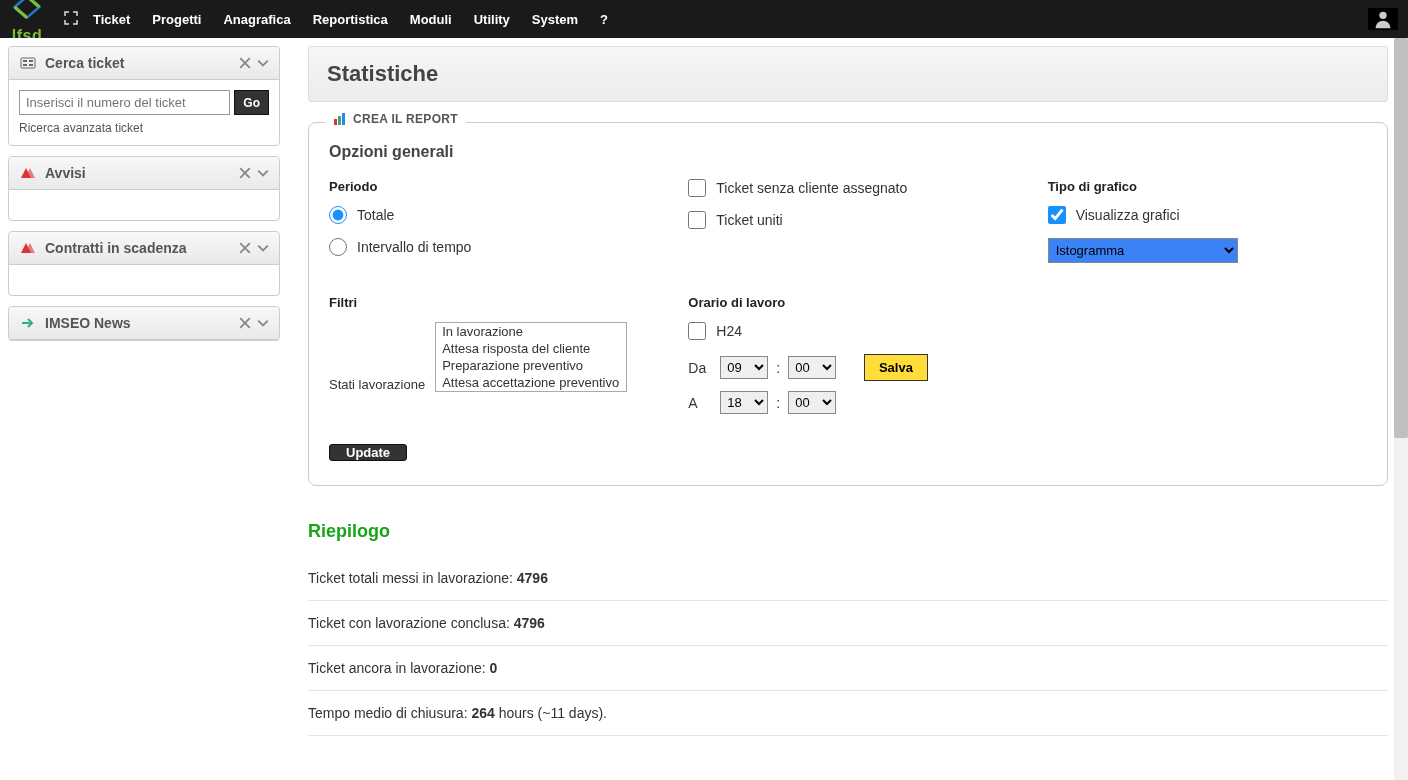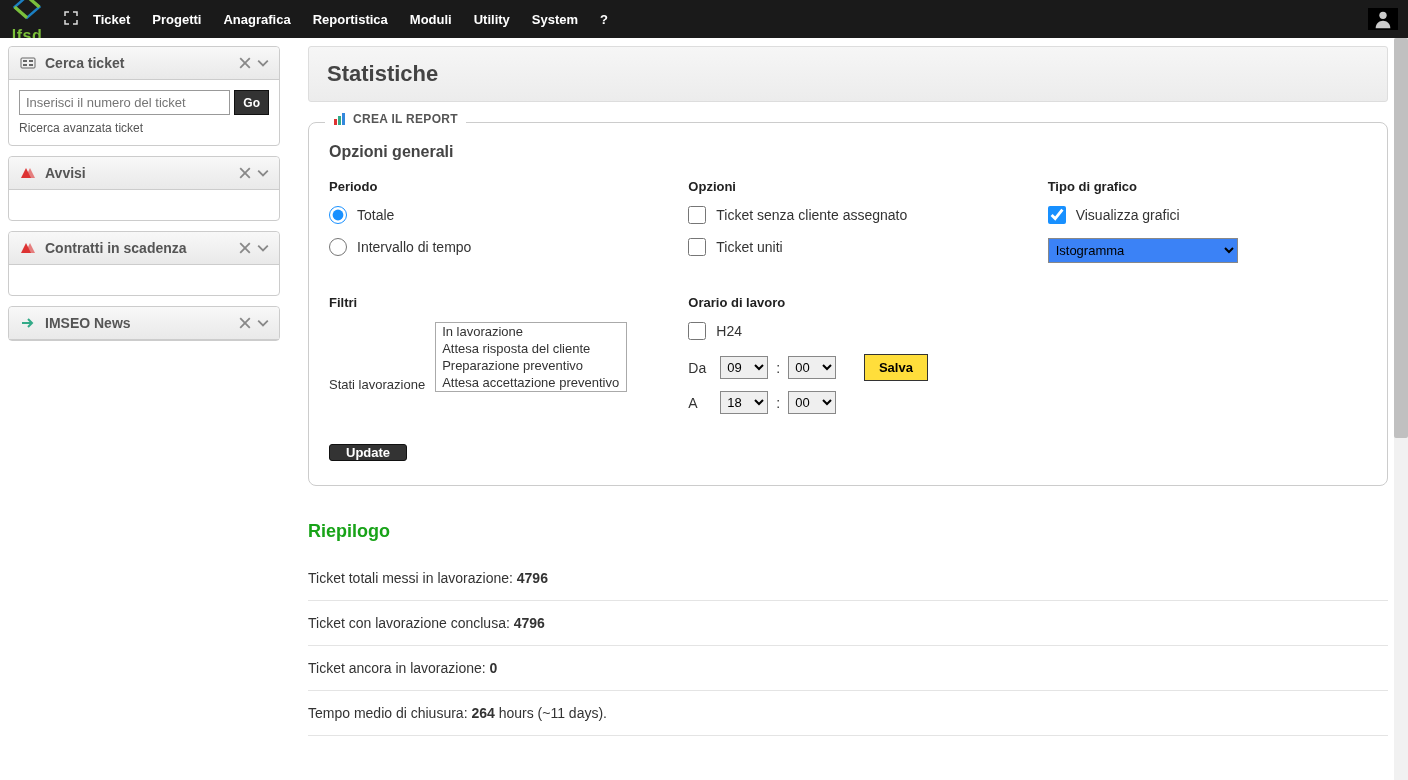--- a/index.html
+++ b/index.html
@@ -231,21 +231,20 @@
             <input type="radio" name="period" checked="" style="">
             <span>Totale</span>
           </div>
           <div class="radio-row">
             <input type="radio" name="period" style="">
             <span>Intervallo di tempo</span>
           </div>
         </div>
 
         <div class="form-col">
-          <div class="col-label">Opzioni</div>
           <div class="check-row">
             <input type="checkbox" style="">
             <span>Ticket senza cliente assegnato</span>
           </div>
           <div class="check-row">
             <input type="checkbox" style="">
             <span>Ticket uniti</span>
           </div>
         </div>
 

